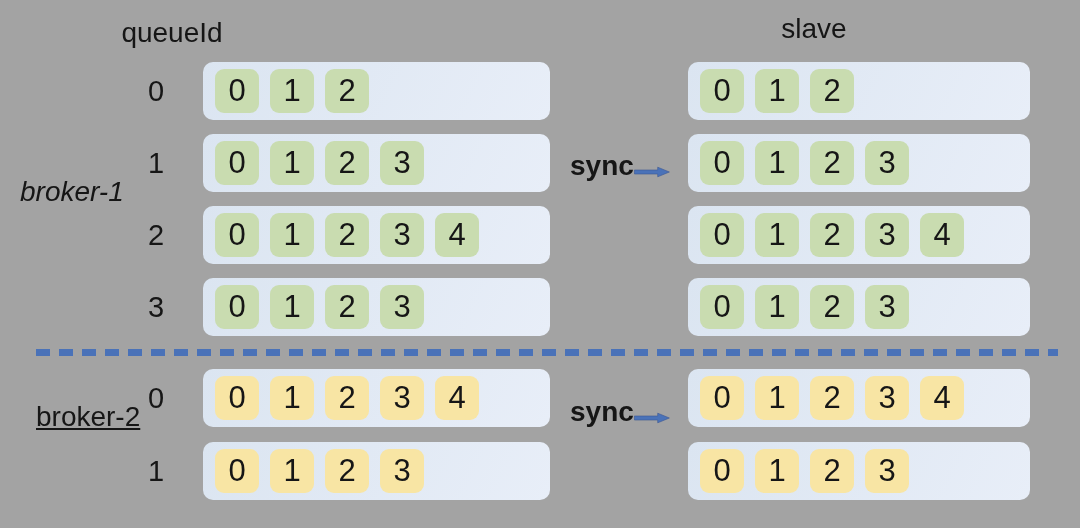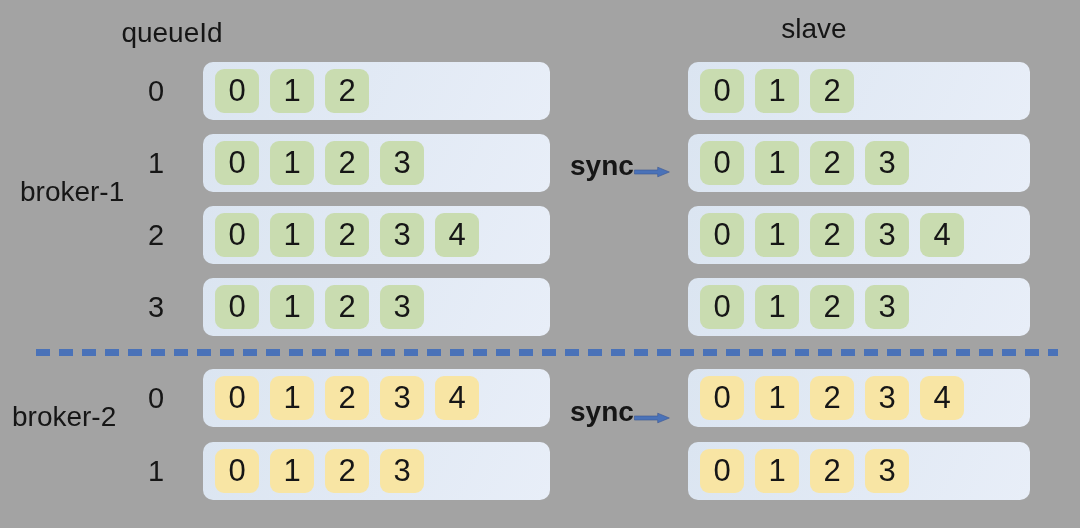--- a/index.html
+++ b/index.html
@@ -14,22 +14,22 @@
   html,body{margin:0;padding:0;background:#fff;}
   .stage{
     position:relative;width:1080px;height:528px;background:#a3a3a3;
     font-family:"Liberation Sans",sans-serif;color:var(--ink);overflow:hidden;
   }
   .hdr{position:absolute;font-size:28px;text-align:center;white-space:nowrap;}
   .hdr-qid{left:112px;top:17px;width:120px;}
   .hdr-master{left:318px;top:13px;width:140px;}
   .hdr-slave{left:744px;top:13px;width:140px;}
   .broker-label{position:absolute;font-size:28px;white-space:nowrap;}
-  .broker-label.b1{left:20px;top:176px;}
-  .broker-label.b2{left:12px;top:401px;}
+  .broker-label.b1{left:20px;top:176px;font-style:italic;}
+  .broker-label.b2{left:36px;top:401px;text-decoration:underline;}
   .rows{position:absolute;left:0;width:1080px;display:flex;flex-direction:column;}
   .rows.b1{top:62px;gap:14px;}
   .rows.b2{top:369px;gap:15px;}
   .queue-row{position:relative;height:58px;}
   .qid{
     position:absolute;left:126px;top:0;width:60px;height:58px;line-height:58px;
     text-align:center;font-size:29px;
   }
   .track{
     position:absolute;top:0;height:58px;border-radius:10px;

